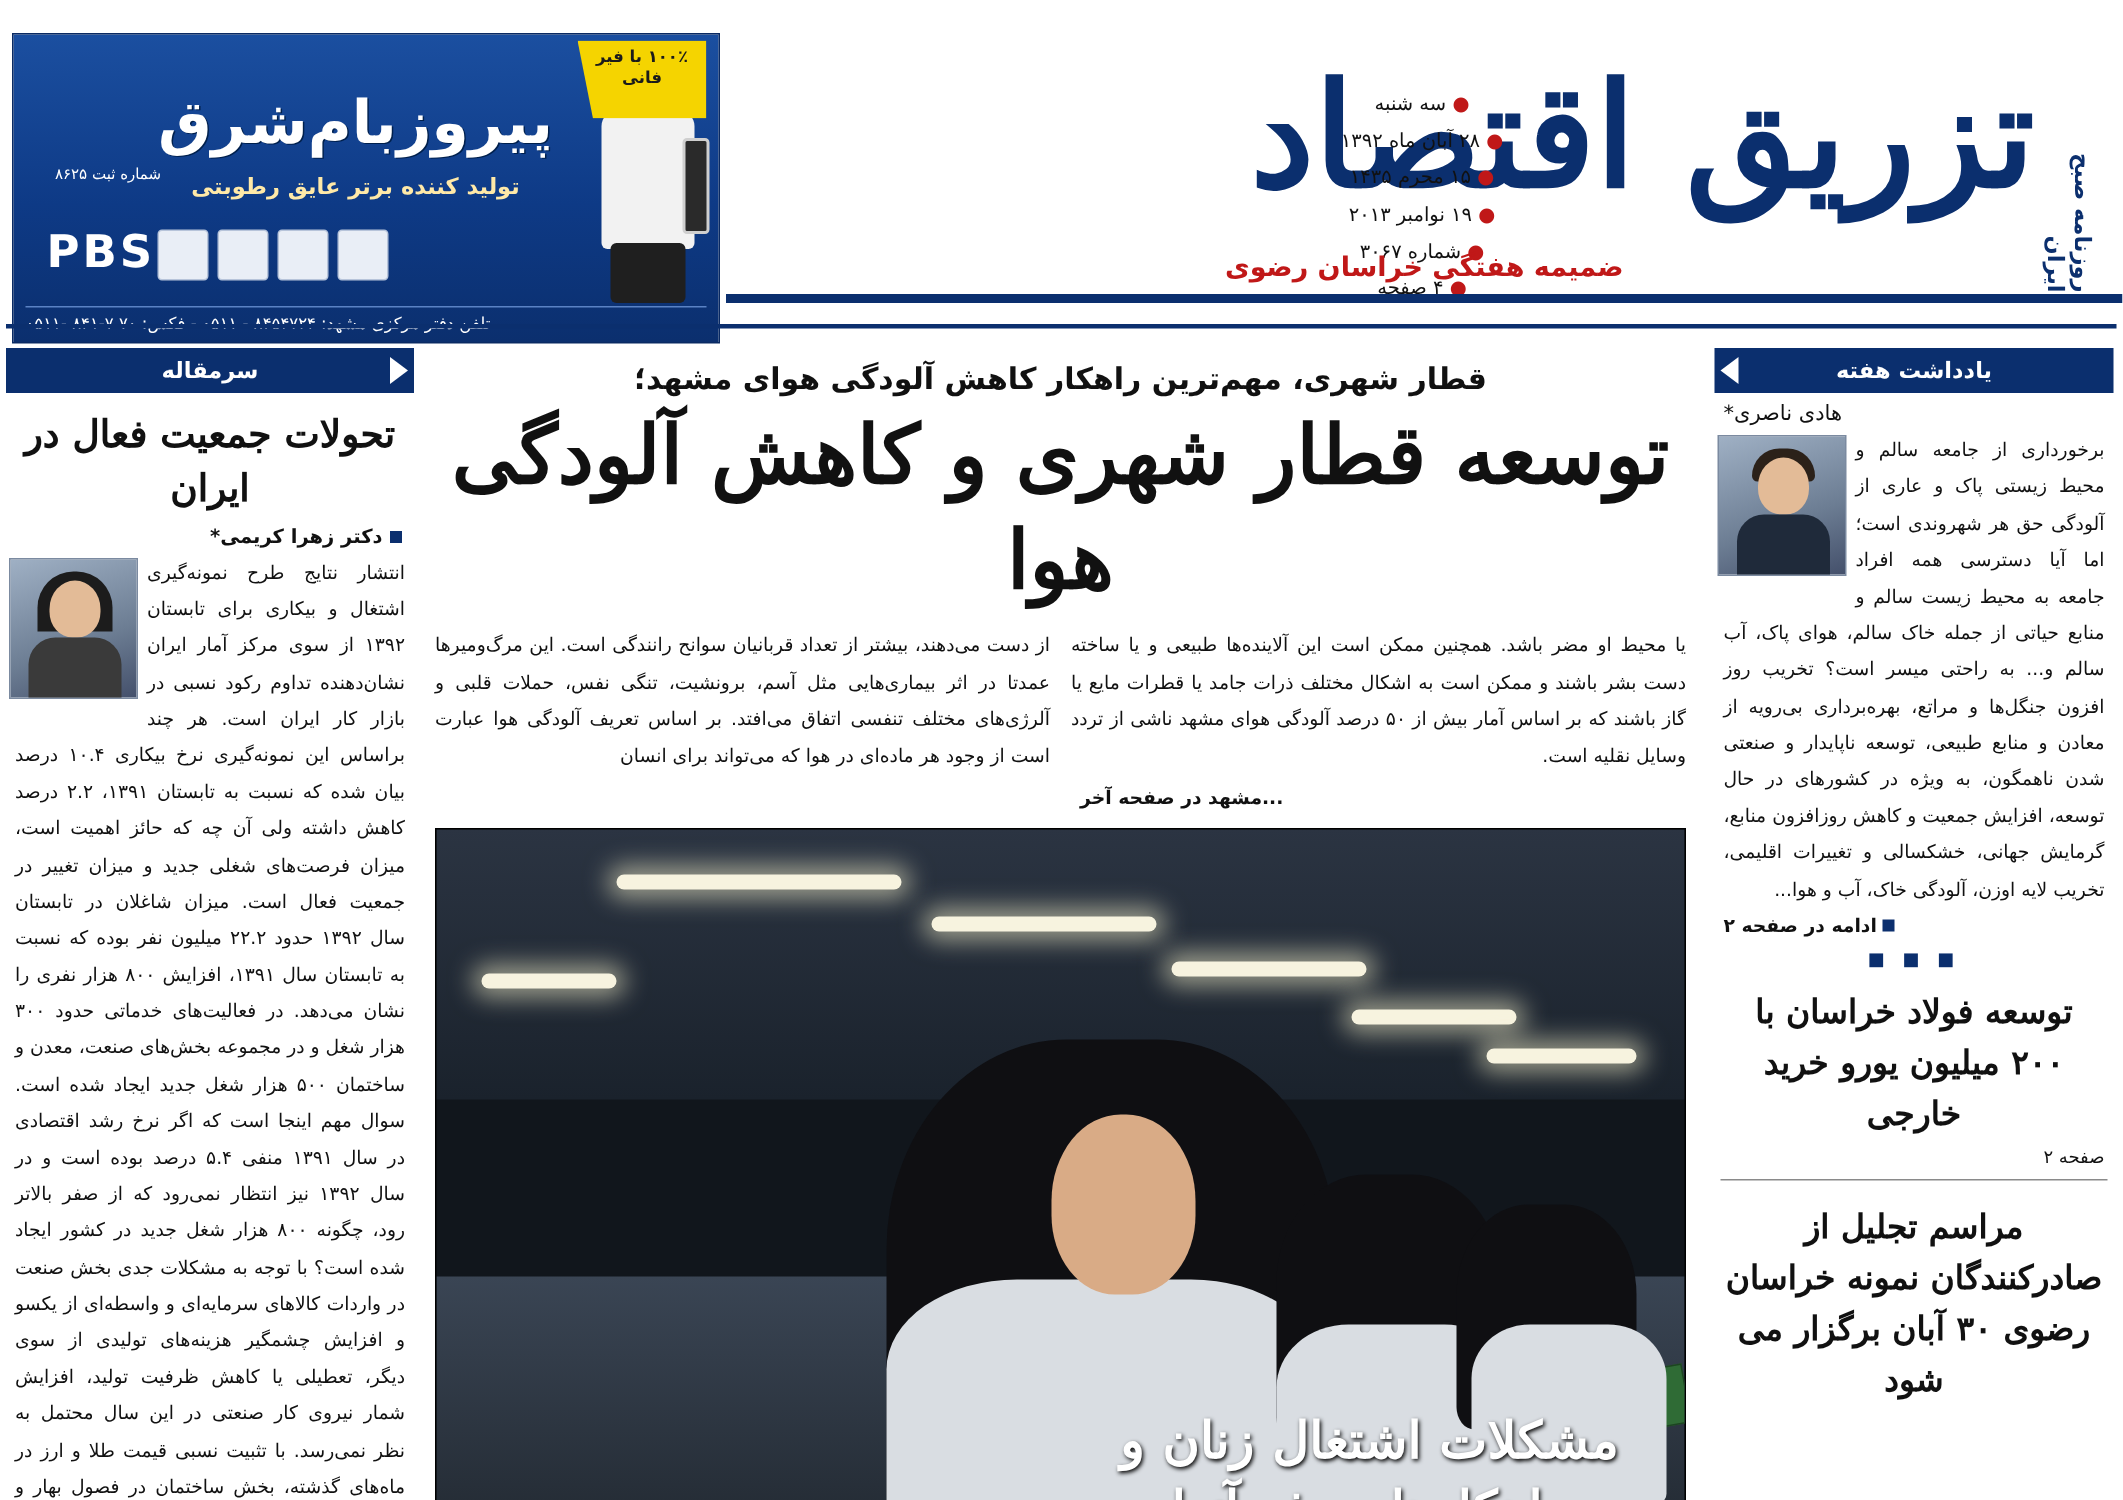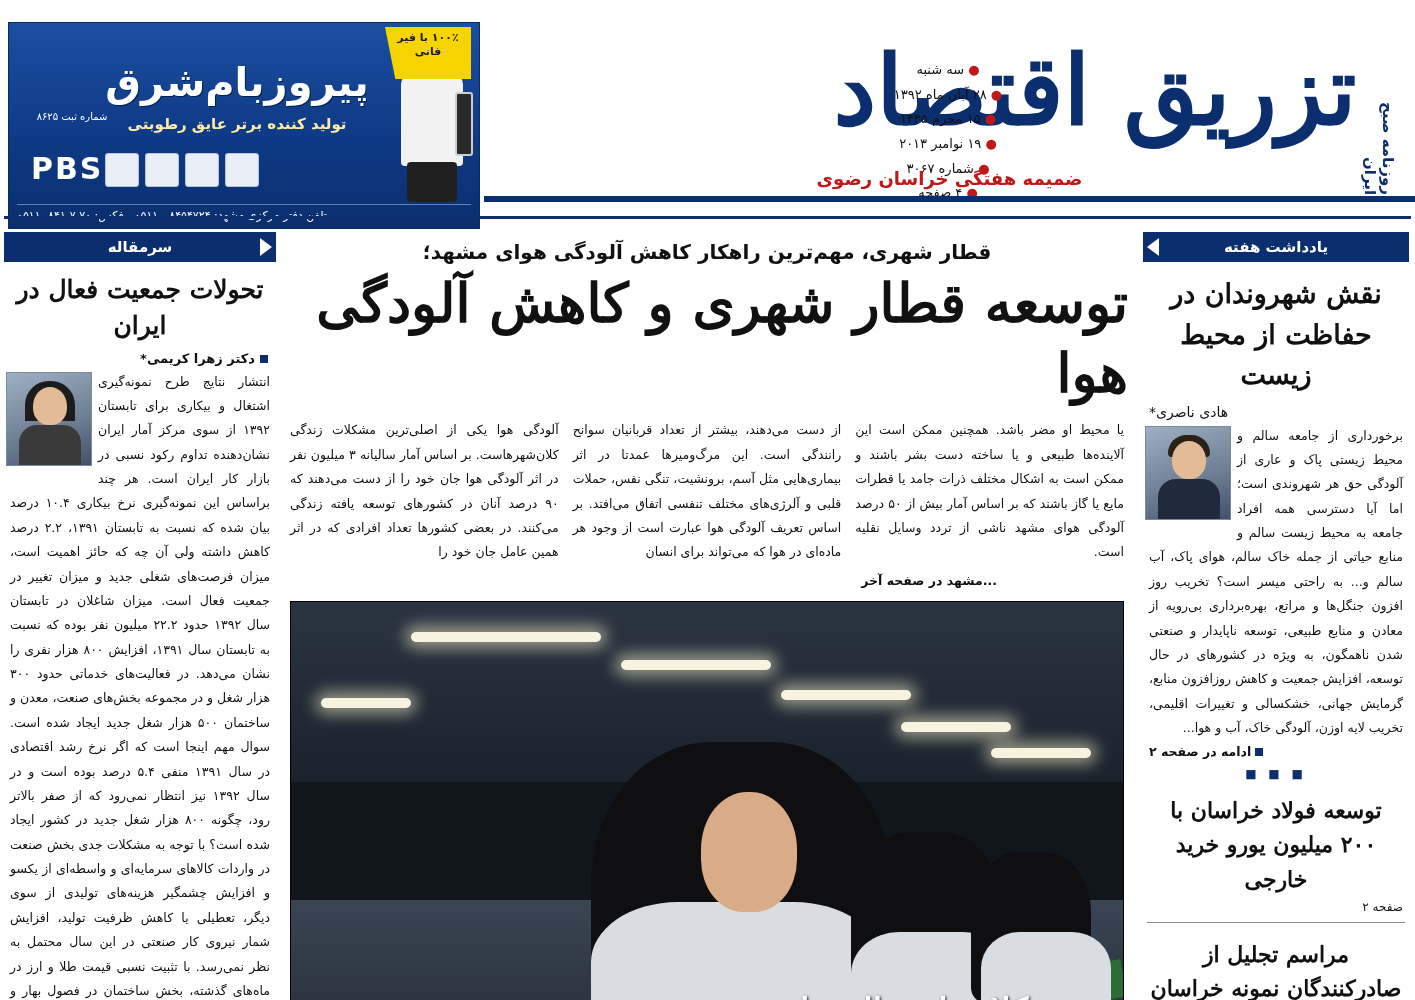--- a/index.html
+++ b/index.html
@@ -157,21 +157,21 @@
   }
   .brief-page { font-size:12px; color:#111; text-align:right; padding:0 6px 2px; }
   .thin-rule { height:1px; background:#8a8a8a; margin:6px 4px; }
 
   
   .kicker-center {
     text-align:center; font-size:20px; font-weight:bold; color:#111; margin:8px 0 2px;
   }
   .main-headline {
     font-family:"DejaVu Serif", serif;
-    text-align:right; font-size:54px; font-weight:bold; color:#111;
+    text-align:center; font-size:54px; font-weight:bold; color:#111;
     line-height:1.3; letter-spacing:-2px; margin:4px 0 10px;
   }
   .lede-wrap {
     display:flex; gap:14px; padding:0 4px 8px;
   }
   .lede-col { flex:1; font-size:12.5px; line-height:1.95; text-align:justify; color:#111; }
 
   .photo {
     position:relative; width:834px; height:490px; margin:0 4px;
     background:#11161c; overflow:hidden; border:1px solid #000;
@@ -256,21 +256,20 @@
     <div class="blue-rule"></div>
   </div>
   <div class="blue-rule2"></div>
 
   <div class="col-right">
     <div class="sec-head right-arrow">
       <span class="arrow"></span>
       <span>یادداشت هفته</span>
     </div>
 
-    <div class="headline-note">نقش شهروندان در حفاظت از محیط زیست</div>
     <div class="byline">هادی ناصری*</div>
 
     <div class="portrait">
       <div class="p-hair"></div>
         <div class="p-head"></div>
         <div class="p-body"></div>
     </div>
     <div class="body-text">برخورداری از جامعه سالم و محیط زیستی پاک و عاری از آلودگی حق هر شهروندی است؛ اما آیا دسترسی همه افراد جامعه به محیط زیست سالم و منابع حیاتی از جمله خاک سالم، هوای پاک، آب سالم و... به راحتی میسر است؟ تخریب روز افزون جنگل‌ها و مراتع، بهره‌برداری بی‌رویه از معادن و منابع طبیعی، توسعه ناپایدار و صنعتی شدن ناهمگون، به ویژه در کشورهای در حال توسعه، افزایش جمعیت و کاهش روزافزون منابع، گرمایش جهانی، خشکسالی و تغییرات اقلیمی، تخریب لایه اوزن، آلودگی خاک، آب و هوا...</div>
     <div class="cont-link">
       <span class="sq"></span><span>ادامه در صفحه ۲</span>
@@ -293,21 +292,20 @@
   <div class="col-center">
     <div class="kicker-center">قطار شهری، مهم‌ترین راهکار کاهش آلودگی هوای مشهد؛</div>
     <div class="main-headline">توسعه قطار شهری و کاهش آلودگی هوا</div>
 
     <div class="lede-wrap">
       <div class="lede-col">
         <span>یا محیط او مضر باشد. همچنین ممکن است این آلاینده‌ها طبیعی و یا ساخته دست بشر باشند و ممکن است به اشکال مختلف ذرات جامد یا قطرات مایع یا گاز باشند که بر اساس آمار بیش از ۵۰ درصد آلودگی هوای مشهد ناشی از تردد وسایل نقلیه است.</span>
         <div class="cont-link"><span>...مشهد در صفحه آخر</span></div>
       </div>
       <div class="lede-col">از دست می‌دهند، بیشتر از تعداد قربانیان سوانح رانندگی است. این مرگ‌ومیرها عمدتا در اثر بیماری‌هایی مثل آسم، برونشیت، تنگی نفس، حملات قلبی و آلرژی‌های مختلف تنفسی اتفاق می‌افتد. بر اساس تعریف آلودگی هوا عبارت است از وجود هر ماده‌ای در هوا که می‌تواند برای انسان</div>
-      <div class="lede-col">آلودگی هوا یکی از اصلی‌ترین مشکلات زندگی کلان‌شهرهاست. بر اساس آمار سالیانه ۳ میلیون نفر در اثر آلودگی هوا جان خود را از دست می‌دهند که ۹۰ درصد آنان در کشورهای توسعه یافته زندگی می‌کنند. در بعضی کشورها تعداد افرادی که در اثر همین عامل جان خود را</div>
     </div>
 
     <div class="photo">
       <div class="ceiling"></div>
       <div class="lamp" style="left:120px;top:30px;width:190px;"></div>
       <div class="lamp" style="left:330px;top:58px;width:150px;"></div>
       <div class="lamp" style="left:490px;top:88px;width:130px;"></div>
       <div class="lamp" style="left:30px;top:96px;width:90px;"></div>
       <div class="lamp" style="left:610px;top:120px;width:110px;"></div>
       <div class="lamp" style="left:700px;top:146px;width:100px;"></div>

